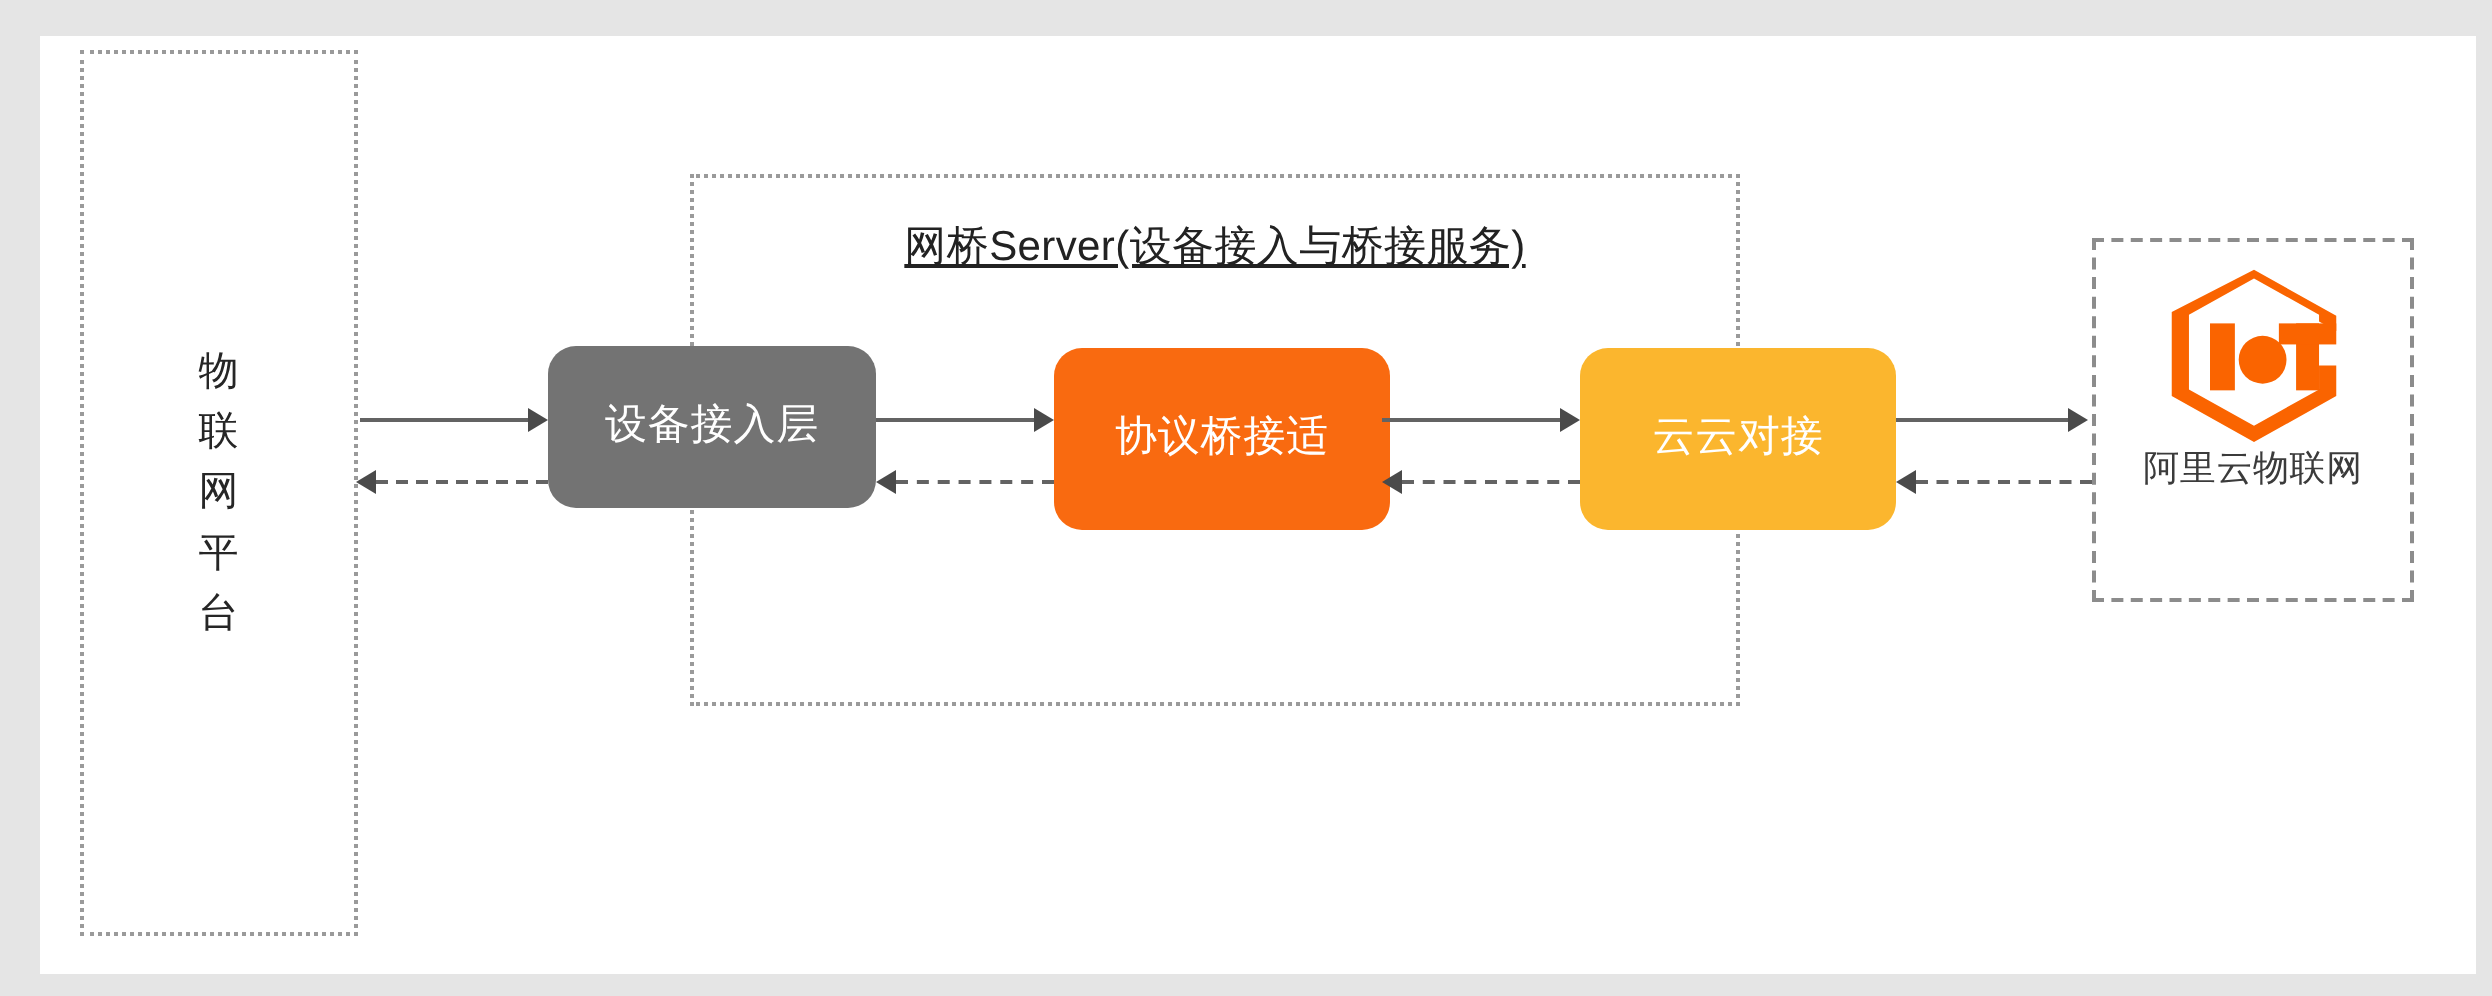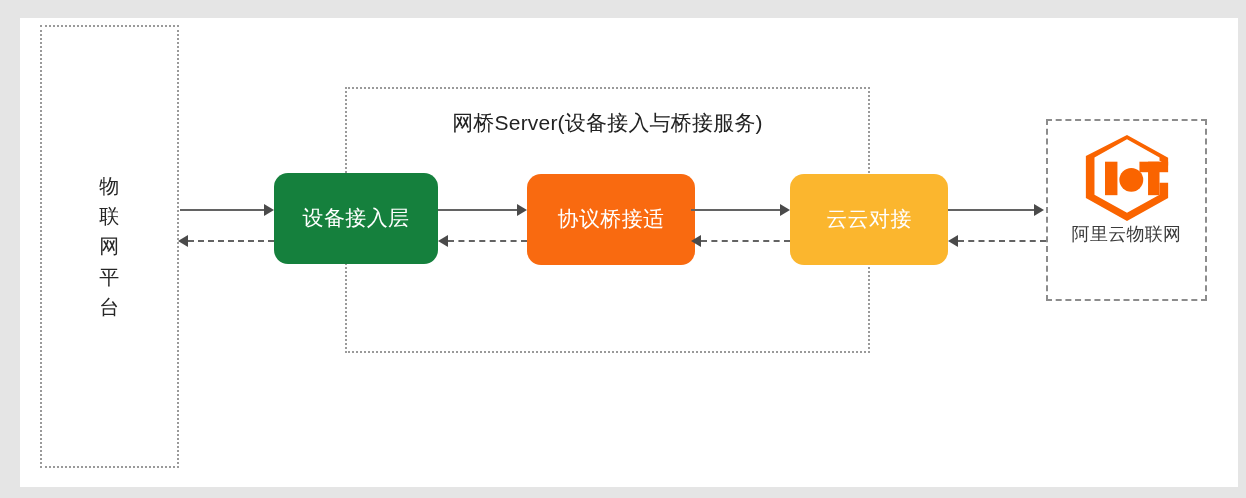--- a/index.html
+++ b/index.html
@@ -70,20 +70,21 @@
   #bridge-server-title {
     position: absolute;
     left: 0;
     right: 0;
     top: 20px;
     text-align: center;
     font-size: 21px;
     color: #222222;
     font-weight: 500;
     letter-spacing: 0.2px;
+    text-decoration: underline;
   }
 
   
   #aliyun-box {
     left: 1026px;
     top: 101px;
     width: 161px;
     height: 182px;
     display: flex;
     flex-direction: column;
@@ -117,22 +118,22 @@
     color: #ffffff;
     font-size: 21px;
     line-height: 1.34;
     letter-spacing: 0.4px;
     box-sizing: border-box;
   }
   #node-device-access {
     left: 254px;
     top: 155px;
     width: 164px;
-    height: 91px;
-    background: #15803d;
+    height: 81px;
+    background: #737373;
   }
   #node-protocol-bridge {
     left: 507px;
     top: 156px;
     width: 168px;
     height: 91px;
     background: #f96a10;
   }
   #node-cloud-sdk {
     left: 770px;

